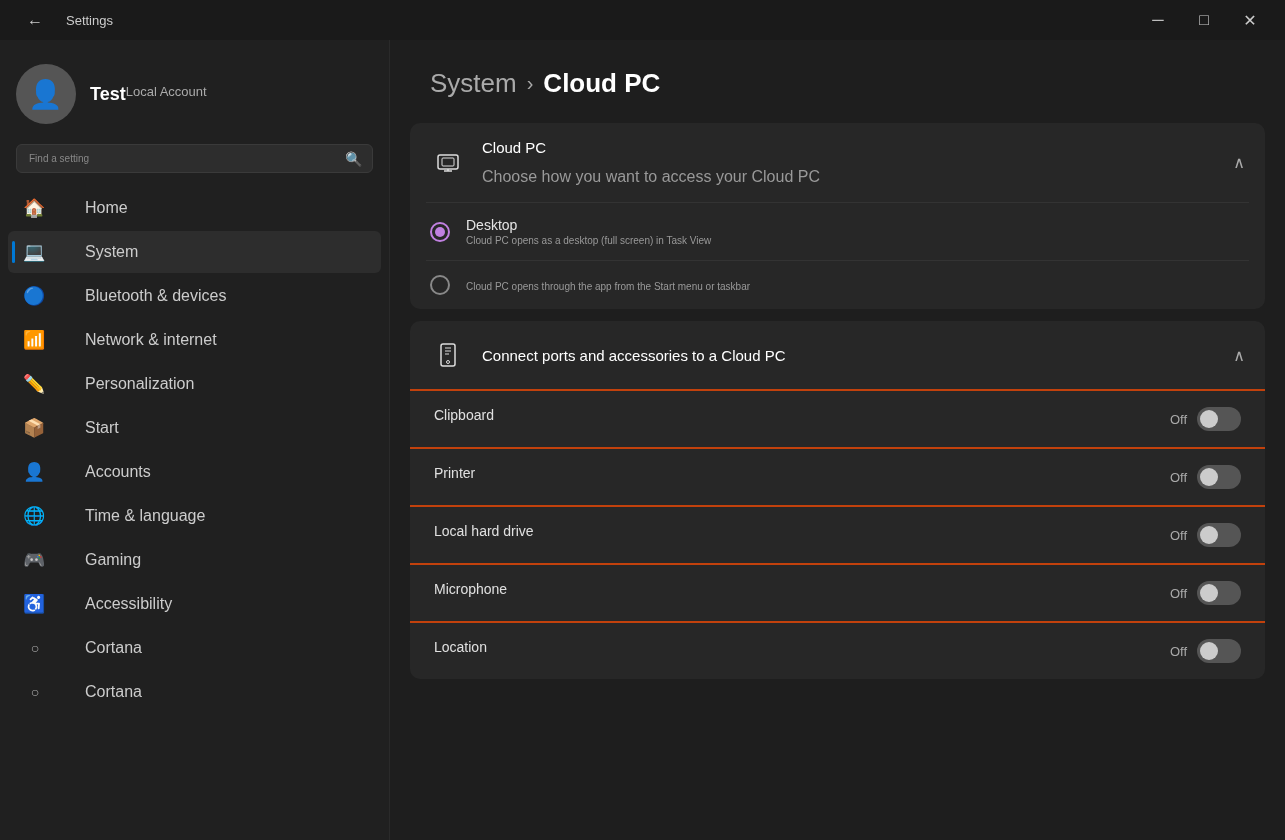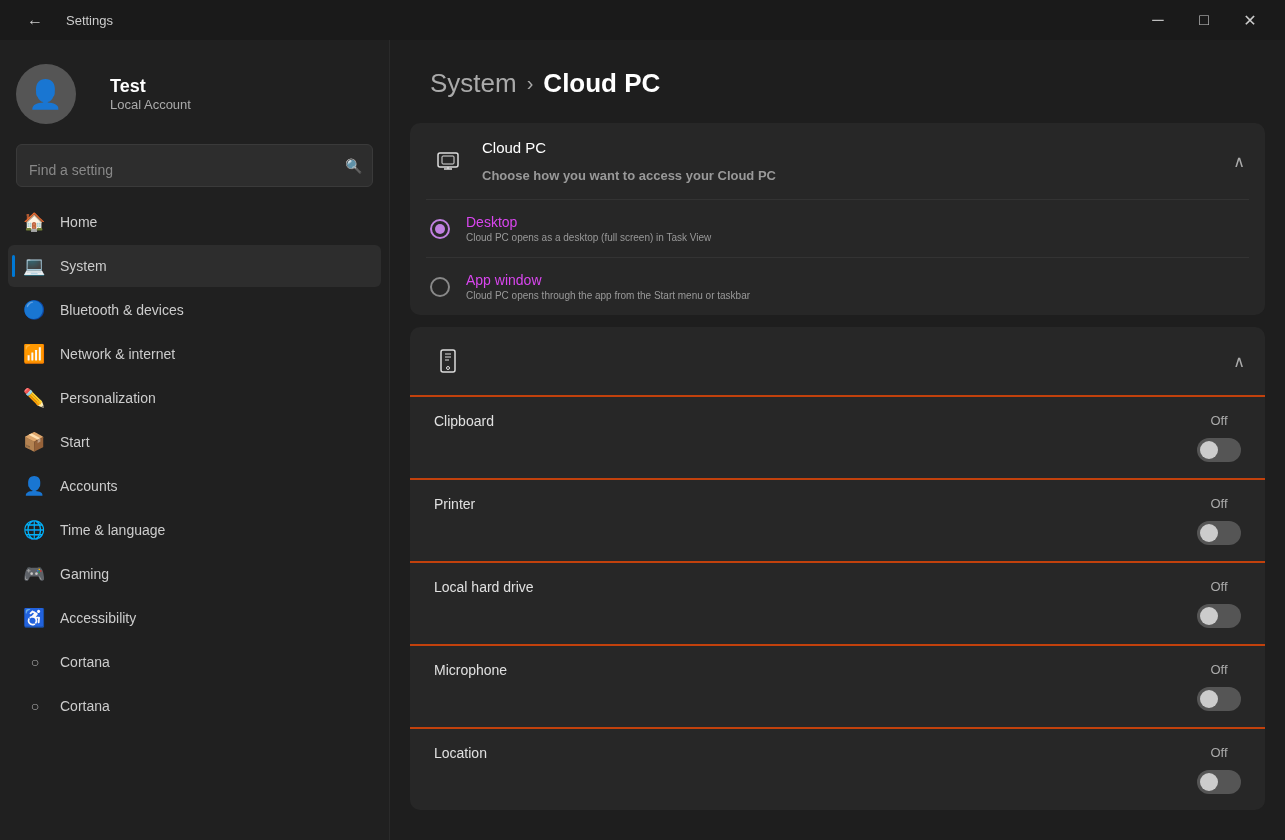--- a/index.html
+++ b/index.html
@@ -76,45 +76,44 @@
       border-radius: 50%;
       display: flex;
       align-items: center;
       justify-content: center;
       font-size: 28px;
       color: #aaa;
       flex-shrink: 0;
     }
     .profile-info {
       display: flex;
-      flex-direction: column;
-      margin-left: 20px;
+      flex-direction: row;
     }
     .profile-name {
       font-size: 18px;
       font-weight: 600;
       color: #fff;
     }
     .profile-subtitle {
       font-size: 13px;
       color: #aaa;
     }
 
     .search-box {
       margin: 0 16px 12px 16px;
       position: relative;
     }
     .search-box input {
       width: 100%;
       background: #2d2d2d;
       border: 1px solid #3a3a3a;
       border-radius: 6px;
-      padding: 17px 36px 8px 12px;
+      padding: 8px 36px 8px 12px;
       color: #ccc;
-      font-size: 14px;
+      font-size: 10px;
       outline: none;
     }
     .search-box input::placeholder { color: #888; }
     .search-icon-wrap {
       position: absolute;
       right: 10px;
       top: 50%;
       transform: translateY(-50%);
       color: #888;
     }
@@ -137,21 +136,22 @@
     .nav-item .nav-icon {
       width: 22px;
       height: 22px;
       display: flex;
       align-items: center;
       justify-content: center;
       font-size: 18px;
       flex-shrink: 0;
     }
     .nav-item .nav-label {
-      font-size: 14px;
+      font-size: 16px;
+      margin-left: 25px;
     }
     .nav-item.active::before {
       content: '';
       position: absolute;
       left: 4px;
       width: 3px;
       height: 22px;
       background: #0078d4;
       border-radius: 2px;
     }
@@ -212,24 +212,23 @@
       justify-content: center;
       font-size: 20px;
       color: #ddd;
     }
     .section-title {
       font-size: 15px;
       font-weight: 500;
       color: #fff;
     }
     .section-subtitle {
-      font-size: 13px;
+      font-size: 16px;
       color: #999;
       margin-top: 12px;
-      font-weight: bold;
     }
     .section-chevron {
       color: #aaa;
       font-size: 16px;
     }
 
     .section-divider {
       height: 1px;
       background: #333;
       margin: 0 16px;
@@ -259,21 +258,21 @@
     .radio-circle.selected::after {
       content: '';
       width: 10px;
       height: 10px;
       background: #c080e0;
       border-radius: 50%;
     }
     .radio-text-wrap {}
     .radio-title {
       font-size: 14px;
-      color: #d946ef;
+      color: #e5e5e5;
     }
     .radio-desc {
       font-size: 10px;
       color: #999;
       margin-top: 2px;
     }
 
     
     .toggle-row {
       display: flex;
@@ -284,21 +283,20 @@
     }
     .toggle-row:first-child { border-top: none; }
     .toggle-label {
       font-size: 14px;
       color: #e0e0e0;
     }
     .toggle-right {
       display: flex;
       align-items: center;
       gap: 10px;
-      flex-direction: column;
     }
     .toggle-status {
       font-size: 13px;
       color: #aaa;
     }
     .toggle-switch {
       width: 44px;
       height: 24px;
       background: #555;
       border-radius: 12px;
@@ -452,39 +450,39 @@
           <div class="radio-title">Desktop</div>
           <div class="radio-desc">Cloud PC opens as a desktop (full screen) in Task View</div>
         </div>
       </div>
 
       <div class="section-divider"></div>
 
       <div class="radio-option">
         <div class="radio-circle"></div>
         <div class="radio-text-wrap">
-          <div class="radio-title">App window</div>
           <div class="radio-desc">Cloud PC opens through the app from the Start menu or taskbar</div>
         </div>
       </div>
     </div>
 
     <div class="settings-section">
       <div class="section-header">
         <div class="section-header-left">
           <div class="section-icon">
             <svg width="20" height="24" viewBox="0 0 20 24" fill="none">
               <rect x="3" y="1" width="14" height="22" rx="2" stroke="#ddd" stroke-width="1.5" fill="none"></rect>
               <line x1="7" y1="5" x2="13" y2="5" stroke="#ddd" stroke-width="1"></line>
               <line x1="7" y1="8" x2="13" y2="8" stroke="#ddd" stroke-width="1"></line>
               <line x1="7" y1="11" x2="11" y2="11" stroke="#ddd" stroke-width="1"></line>
               <circle cx="10" cy="19" r="1.5" stroke="#ddd" stroke-width="1" fill="none"></circle>
             </svg>
           </div>
           <div>
+            <div class="section-title">Connect ports and accessories to a Cloud PC</div>
           </div>
         </div>
         <div class="section-chevron">∧</div>
       </div>
 
       <div class="toggle-row">
         <span class="toggle-label">Clipboard</span>
         <div class="toggle-right">
           <span class="toggle-status">Off</span>
           <div class="toggle-switch"></div>

